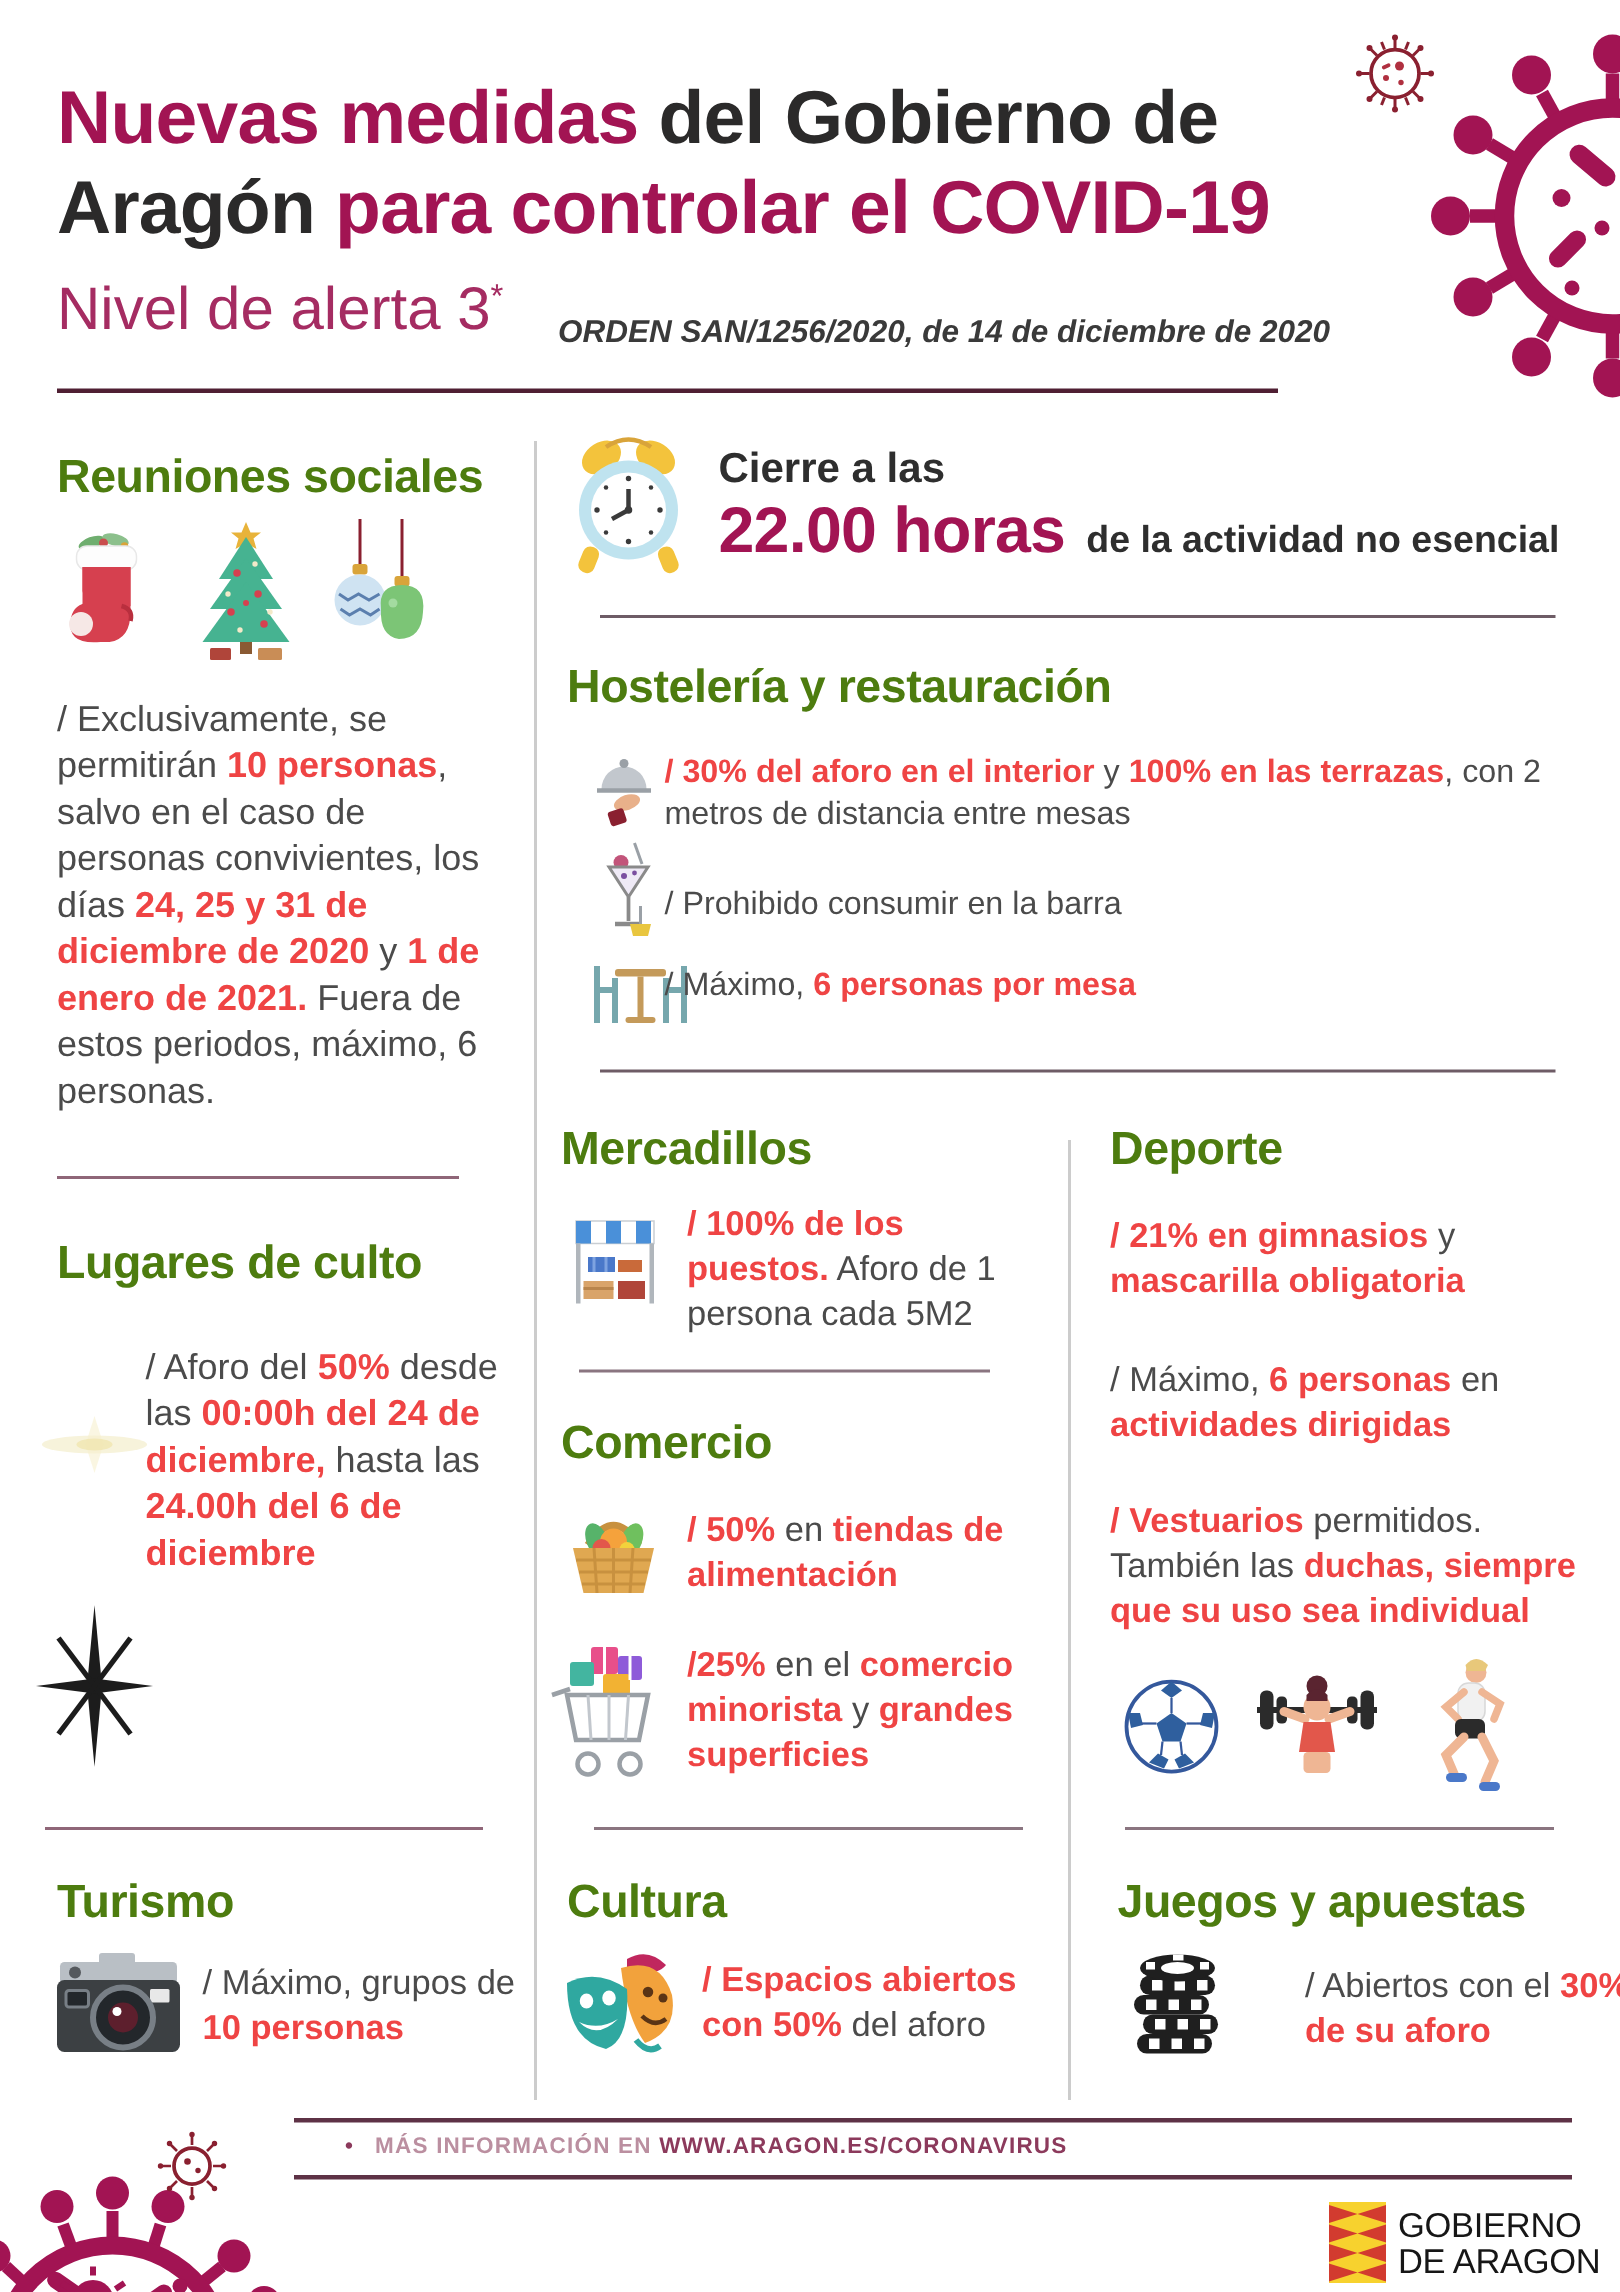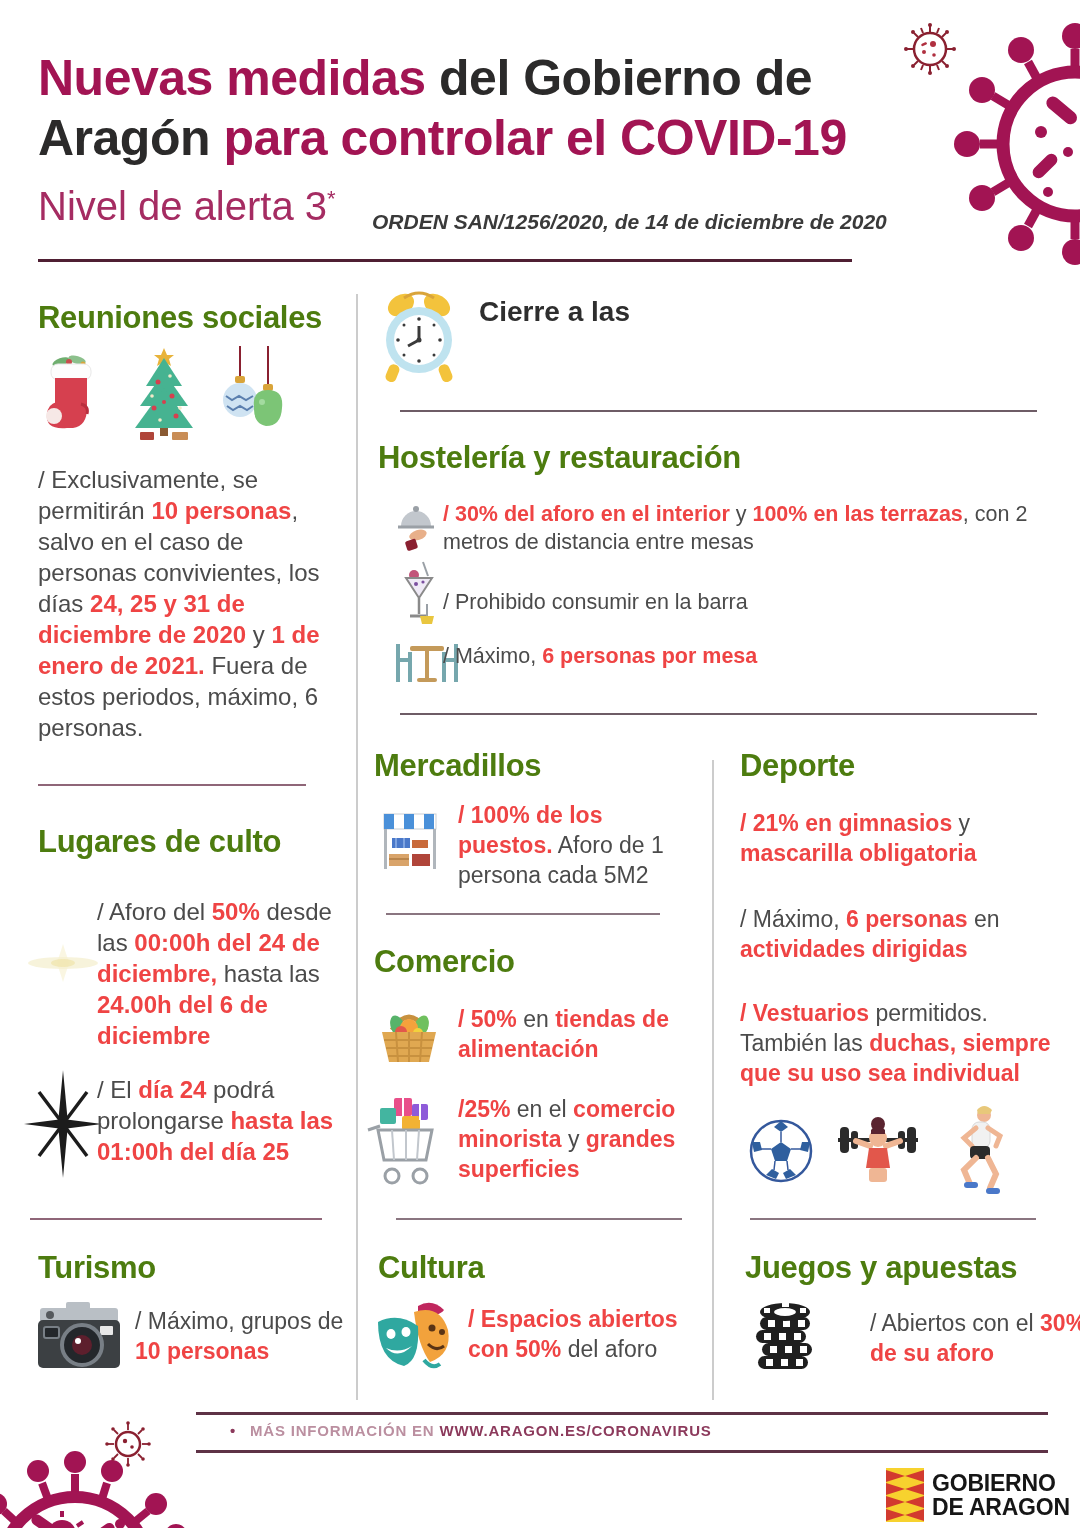--- a/index.html
+++ b/index.html
@@ -19,21 +19,21 @@
   .title .accent{color:#a21453}
   .alert{font-size:40px;font-weight:400;color:#a52c62}
   .order{font-size:21px;font-style:italic;font-weight:700;color:#3a3a3a}
   .closure-prefix{font-size:28px;font-weight:700;color:#2e2e2e}
   .closure-time{font-size:43px;font-weight:700;color:#a21453;letter-spacing:-.5px}
   .closure-suffix{font-size:25px;font-weight:700;color:#2e2e2e;margin-left:14px}
   .left-body{font-size:24px;line-height:31px}
   .footer-info{font-size:15px;letter-spacing:.8px;color:#bb8fa0;font-weight:700}
   .footer-info .url{color:#8c3a5c}
   .footer-info .bullet{color:#8c3a5c;margin-right:14px}
-  .logo-text{font-size:23px;line-height:24px;font-weight:700;color:#161616;letter-spacing:-.2px}
+  .logo-text{font-size:23px;line-height:24px;font-weight:400;color:#161616;letter-spacing:-.2px}
 </style>
 </head>
 <body>
 
 <div id="poster">
 
   <div class="abs title" style="left:38px;top:36px;width:840px">
     <span class="accent">Nuevas medidas</span><span> del Gobierno de</span><br>
     <span>Aragón </span><span class="accent">para controlar el COVID-19</span>
   </div>
@@ -215,21 +215,20 @@
   <div class="abs rich left-body" style="left:97px;top:884px;width:248px"><span class="n">/ Aforo del </span><span class="b">50%</span><span class="n"> desde las </span><span class="b">00:00h del 24 de diciembre,</span><span class="n"> hasta las </span><span class="b">24.00h del 6 de diciembre</span></div>
 
   <div class="abs" style="left:24px;top:1058px">
     <svg width="78" height="108" viewBox="0 0 78 108">
       <polygon points="39,0 44,54 39,108 34,54" fill="#1c1c1c"></polygon>
       <polygon points="0,54 39,49 78,54 39,59" fill="#1c1c1c"></polygon>
       <line x1="15" y1="22" x2="63" y2="86" stroke="#1c1c1c" stroke-width="3.5"></line>
       <line x1="63" y1="22" x2="15" y2="86" stroke="#1c1c1c" stroke-width="3.5"></line>
     </svg>
   </div>
-  <div class="abs rich left-body" style="left:97px;top:1062px;width:252px"><span class="n">/ El </span><span class="b">día 24</span><span class="n"> podrá prolongarse </span><span class="b">hasta las 01:00h del día 25</span></div>
 
   <div class="hr" style="left:30px;top:1206px;width:292px"></div>
 
   <div class="abs sec-title" style="left:38px;top:1238px">Turismo</div>
 
   <div class="abs" style="left:36px;top:1288px">
     <svg width="86" height="74" viewBox="0 0 86 74">
       <rect x="30" y="2" width="24" height="9" rx="2" fill="#b9bfc5"></rect>
       <rect x="4" y="8" width="78" height="15" rx="3" fill="#b9bfc5"></rect>
       <circle cx="14" cy="15" r="4" fill="#55595d"></circle>
@@ -263,20 +262,24 @@
           <circle cx="60" cy="67" r="1.5"></circle>
       </g>
       <line x1="45" y1="52" x2="45" y2="38" stroke="#3a3a3a" stroke-width="3"></line>
       <line x1="45" y1="52" x2="34" y2="58" stroke="#3a3a3a" stroke-width="3"></line>
       <circle cx="45" cy="52" r="2.5" fill="#3a3a3a"></circle>
     </svg>
   </div>
 
   <div class="abs" style="left:479px;top:284px">
     <div class="closure-prefix">Cierre a las</div>
+    <div style="display:flex;align-items:baseline;margin-top:2px">
+      <span class="closure-time">22.00 horas</span>
+      <span class="closure-suffix">de la actividad no esencial</span>
+    </div>
   </div>
 
   <div class="hr-gray" style="left:400px;top:398px;width:637px"></div>
 
   <div class="abs sec-title" style="left:378px;top:428px">Hostelería y restauración</div>
 
   <div class="abs" style="left:396px;top:490px">
     <svg width="40" height="52" viewBox="0 0 40 52">
       <path d="M5 24 A15 15 0 0 1 35 24 Z" fill="#c2c7cd"></path>
       <circle cx="20" cy="7" r="3" fill="#9aa0a6"></circle>

